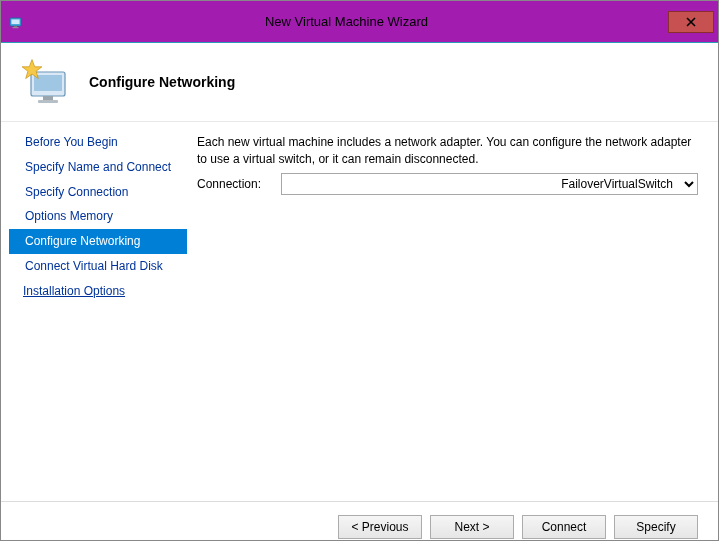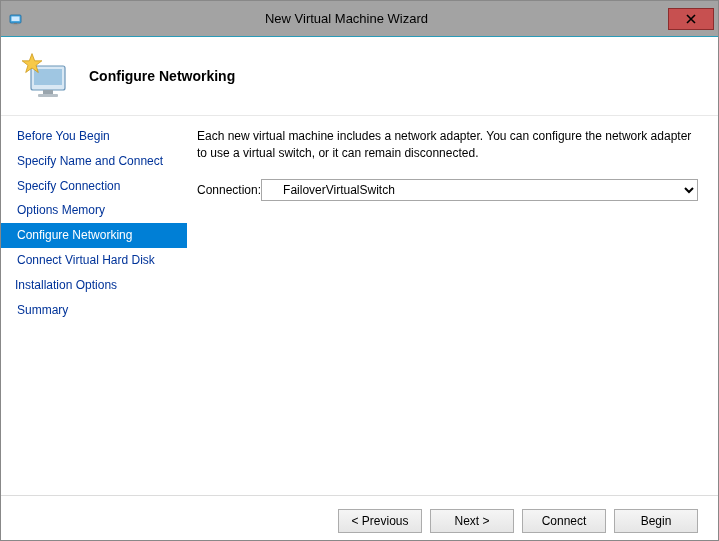--- a/index.html
+++ b/index.html
@@ -8,22 +8,22 @@
     padding: 0;
     font-family: "Segoe UI", Tahoma, sans-serif;
     font-size: 12px;
     background: #fff;
     width: 719px;
     height: 541px;
     overflow: hidden;
     border: 1px solid #888;
   }
   .titlebar {
-    height: 36px;
-    background: #a3a3a3;
+    height: 42px;
+    background: #a21caf;
     display: flex;
     align-items: center;
     position: relative;
     border-bottom: 1px solid #2a9bb8;
   }
   .titlebar .app-icon {
     margin-left: 8px;
     width: 16px; height: 16px;
     display: flex; align-items: center; justify-content: center;
   }
@@ -74,51 +74,54 @@
     width: 186px;
     padding-top: 8px;
     background: #fff;
   }
   .nav .item {
     padding: 4px 10px 4px 16px;
     font-size: 12px;
     color: #003399;
     cursor: pointer;
     line-height: 1.4;
+    margin-left: 8px;
   }
   .nav .item.sel {
     background: #007fd6;
     color: #fff;
   }
   .nav .item.sub {
     padding-left: 14px;
+    text-decoration: underline;
   }
   .content {
     flex: 1;
     padding: 12px 20px 10px 10px;
     font-size: 12px;
     color: #000;
   }
   .content .desc {
     line-height: 1.45;
-    margin-bottom: 16px;
+    margin-bottom: 4px;
   }
   .content .row {
     display: flex;
     align-items: center;
-    gap: 0;
+    gap: 20px;
   }
   .content .row label { white-space: nowrap; }
   .content select {
     flex: 1;
     height: 22px;
     font-size: 12px;
     border: 1px solid #a7a7a7;
     background: #fff;
-    padding: 1px 17px;
+    padding: 1px 8px;
+    text-align: right;
   }
   .footer {
     height: 50px;
     display: flex;
     justify-content: flex-end;
     align-items: center;
     gap: 8px;
     padding-right: 20px;
     border-top: 1px solid #dcdcdc;
     background: #fff;
@@ -168,31 +171,30 @@
 
 <div class="body">
   <div class="nav">
       <div class="item">Before You Begin</div>
       <div class="item">Specify Name and Connect</div>
       <div class="item">Specify Connection</div>
       <div class="item">Options Memory</div>
       <div class="item sel">Configure Networking</div>
       <div class="item">Connect Virtual Hard Disk</div>
       <div class="item sub">Installation Options</div>
-      <div class="item">Summary</div>
     </div>
   <div class="content">
     <div class="desc">Each new virtual machine includes a network adapter. You can configure the network adapter to use a virtual switch, or it can remain disconnected.</div>
     <div class="row">
       <label>Connection:</label>
       <select>
         <option>FailoverVirtualSwitch</option>
       </select>
     </div>
   </div>
 </div>
 
 <div class="footer">
   <button>&lt; Previous</button>
   <button>Next &gt;</button>
   <button>Connect</button>
-  <button>Begin</button>
+  <button>Specify</button>
 </div>
 
 </body></html>

